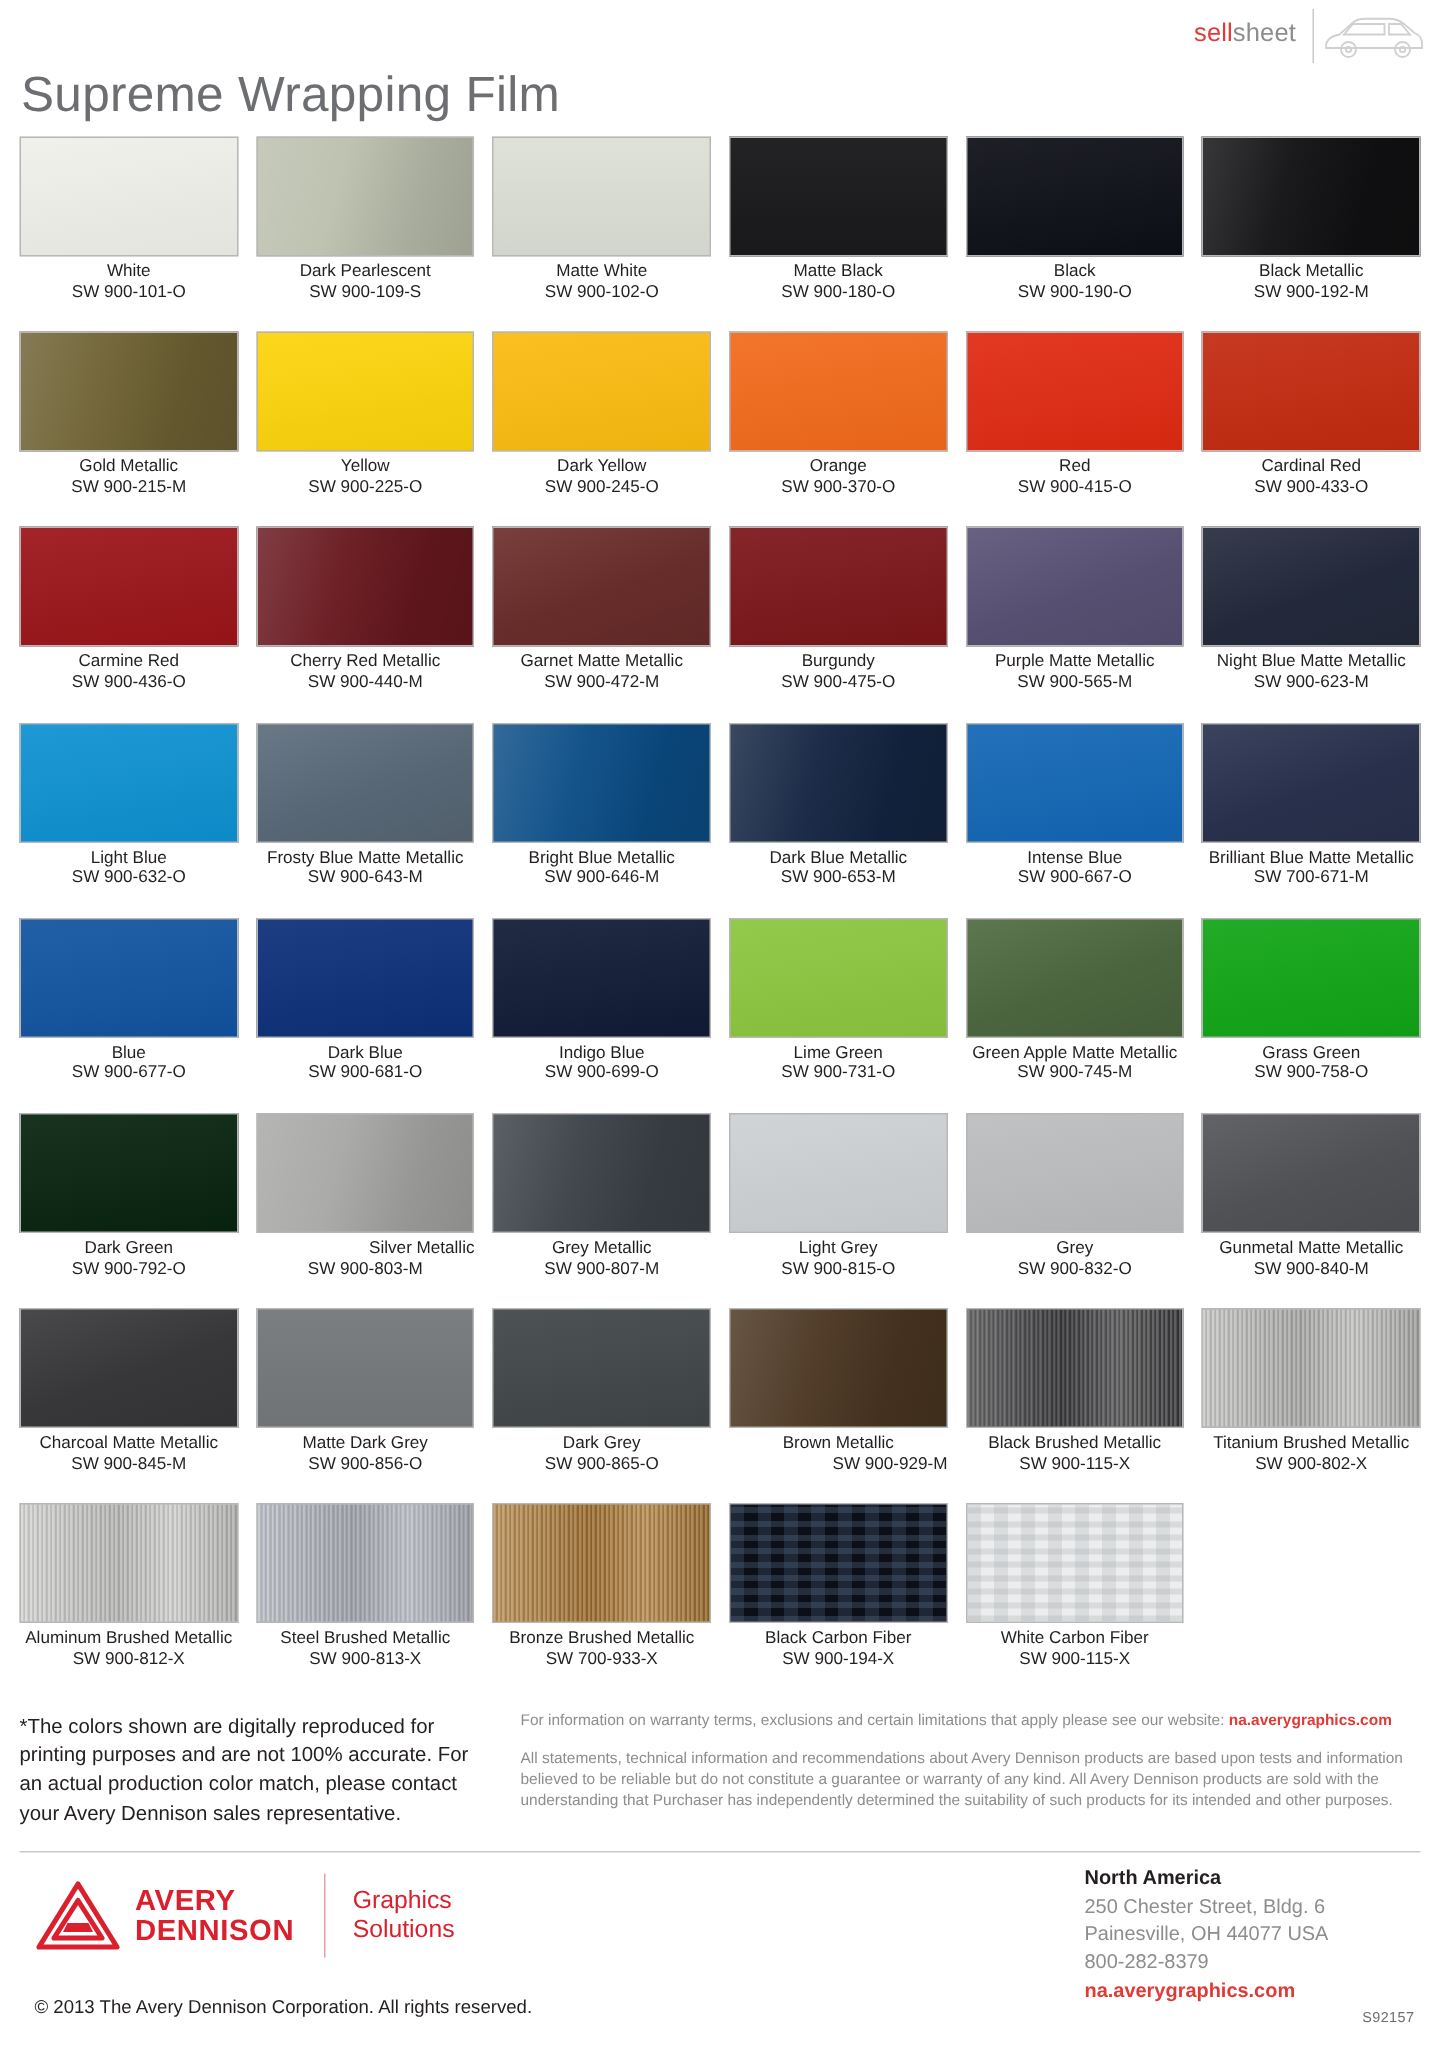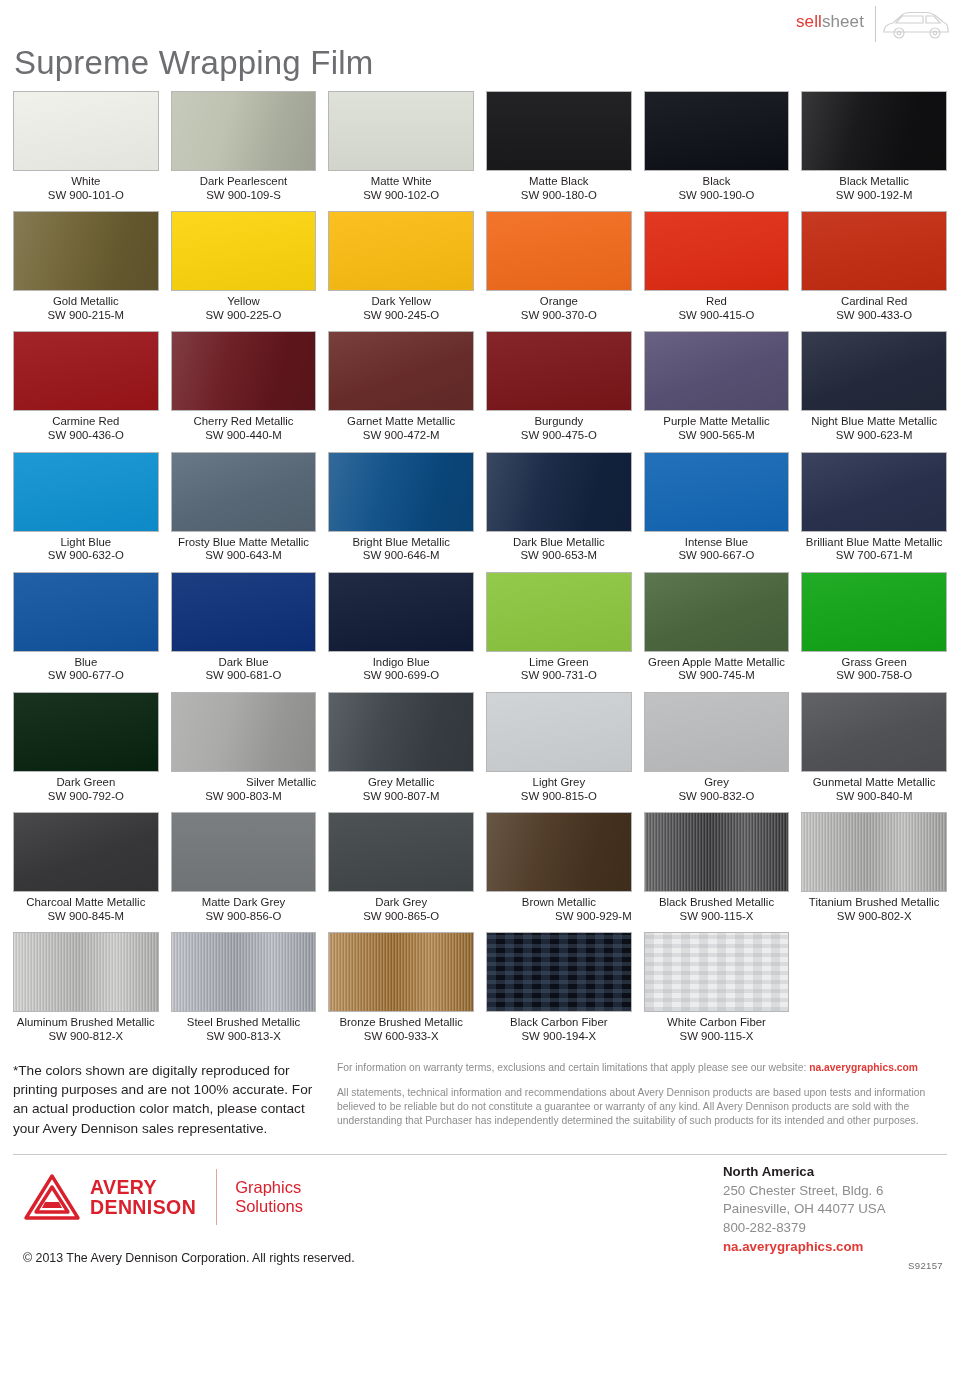--- a/index.html
+++ b/index.html
@@ -58,21 +58,21 @@
   
   .swatch-grid {
     width: 934px;
     margin: 0 auto;
     display: grid;
     grid-template-columns: repeat(6, 1fr);
     column-gap: 12px;
     row-gap: 0px;
   }
   .swatch-cell {
-    padding-bottom: 9px;
+    padding-bottom: 19px;
   }
   .swatch-chip {
     width: 100%;
     height: 80px;
     border: 1px solid #b7b7b7;
     position: relative;
     overflow: hidden;
   }
   .swatch-chip .sheen {
     position: absolute;
@@ -93,21 +93,21 @@
     color: #231f20;
     white-space: nowrap;
   }
 
   
   .disclaim-wrap {
     width: 934px;
     margin: 8px auto 0 auto;
     display: flex;
     align-items: flex-start;
-    gap: 12px;
+    gap: 22px;
   }
   .disclaim-left {
     width: 312px;
     font-size: 13.6px;
     line-height: 19.4px;
     color: #231f20;
     flex: 0 0 312px;
   }
   .disclaim-right {
     flex: 1 1 auto;
@@ -517,21 +517,21 @@
         <div class="sheen" style="background: repeating-linear-gradient(90deg, rgba(255, 255, 255, 0.2) 0px, rgba(255, 255, 255, 0.2) 1px, rgba(0, 0, 0, 0.1) 2px, rgba(0, 0, 0, 0.06) 3px), linear-gradient(90deg, rgba(255, 255, 255, 0.22) 0%, rgba(0, 0, 0, 0.1) 45%, rgba(255, 255, 255, 0.16) 70%, rgba(0, 0, 0, 0.14) 100%);"></div>
       </div>
       <div class="swatch-label" style="font-size: 11.4px;">Steel Brushed Metallic</div>
       <div class="swatch-code" style="font-size: 11.4px;">SW 900-813-X</div>
     </div>
     <div class="swatch-cell">
       <div class="swatch-chip" style="background: rgb(168, 116, 47);">
         <div class="sheen" style="background: repeating-linear-gradient(90deg, rgba(255, 255, 255, 0.2) 0px, rgba(255, 255, 255, 0.2) 1px, rgba(0, 0, 0, 0.1) 2px, rgba(0, 0, 0, 0.06) 3px), linear-gradient(90deg, rgba(255, 255, 255, 0.22) 0%, rgba(0, 0, 0, 0.1) 45%, rgba(255, 255, 255, 0.16) 70%, rgba(0, 0, 0, 0.14) 100%);"></div>
       </div>
       <div class="swatch-label" style="font-size: 11.4px;">Bronze Brushed Metallic</div>
-      <div class="swatch-code" style="font-size: 11.4px;">SW 600-933-X</div>
+      <div class="swatch-code" style="font-size: 11.4px;">SW 700-933-X</div>
     </div>
     <div class="swatch-cell">
       <div class="swatch-chip" style="background: rgb(12, 15, 24);">
         <div class="sheen" style="background: repeating-linear-gradient(0deg, rgba(90, 110, 135, 0.32) 0px, rgba(90, 110, 135, 0.32) 4px, rgba(0, 0, 0, 0) 4px, rgba(0, 0, 0, 0) 9px), repeating-linear-gradient(90deg, rgba(70, 95, 125, 0.3) 0px, rgba(70, 95, 125, 0.3) 9px, rgba(0, 0, 0, 0) 9px, rgba(0, 0, 0, 0) 18px);"></div>
       </div>
       <div class="swatch-label" style="font-size: 11.4px;">Black Carbon Fiber</div>
       <div class="swatch-code" style="font-size: 11.4px;">SW 900-194-X</div>
     </div>
     <div class="swatch-cell">
       <div class="swatch-chip" style="background: rgb(236, 237, 237);">

